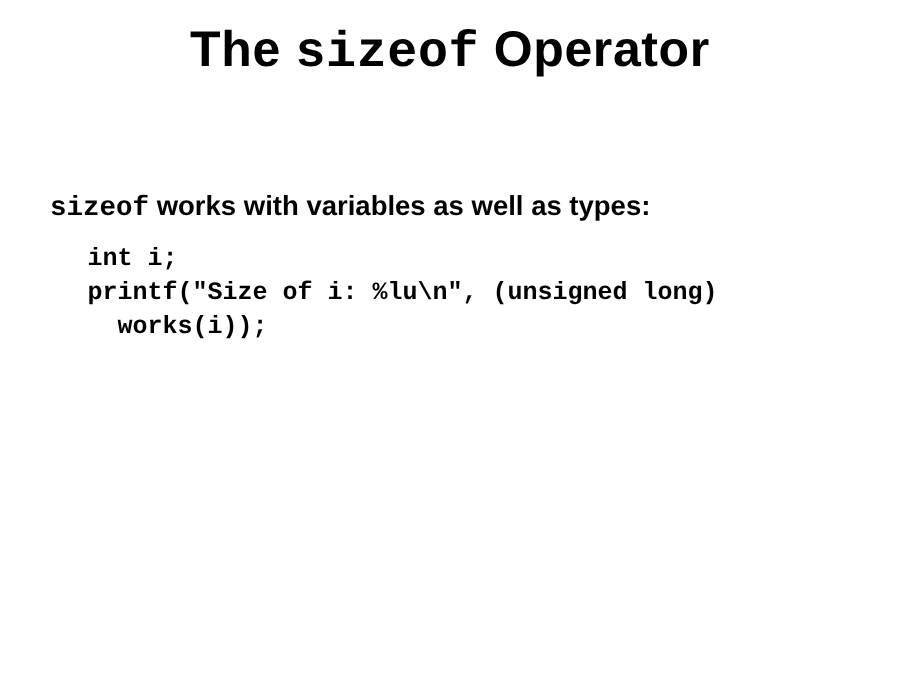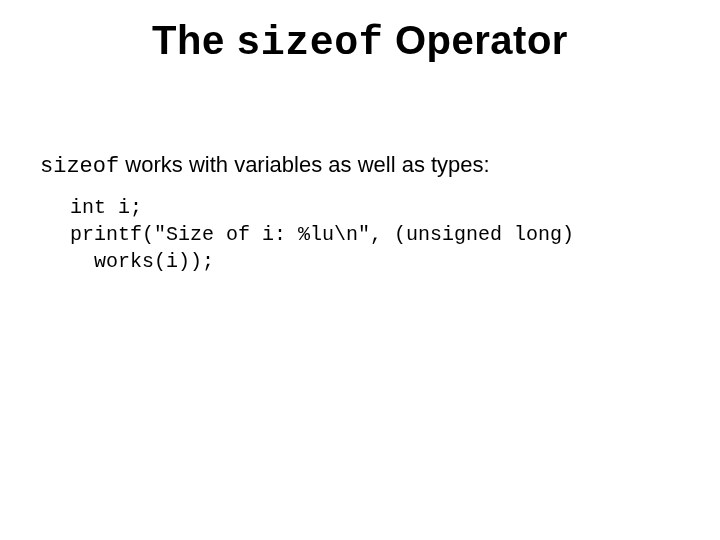--- a/index.html
+++ b/index.html
@@ -31,20 +31,21 @@
     font-family: "Courier New", Courier, monospace;
     font-weight: bold;
   }
   .body {
     position: absolute;
     top: 150px;
     left: 40px;
     right: 40px;
     font-size: 22px;
     line-height: 1.35;
+    font-weight: bold;
   }
   .body .mono-inline {
     font-family: "Courier New", Courier, monospace;
     font-size: 22px;
   }
   .code {
     margin-top: 12px;
     margin-left: 30px;
     font-family: "Courier New", Courier, monospace;
     font-size: 20px;

